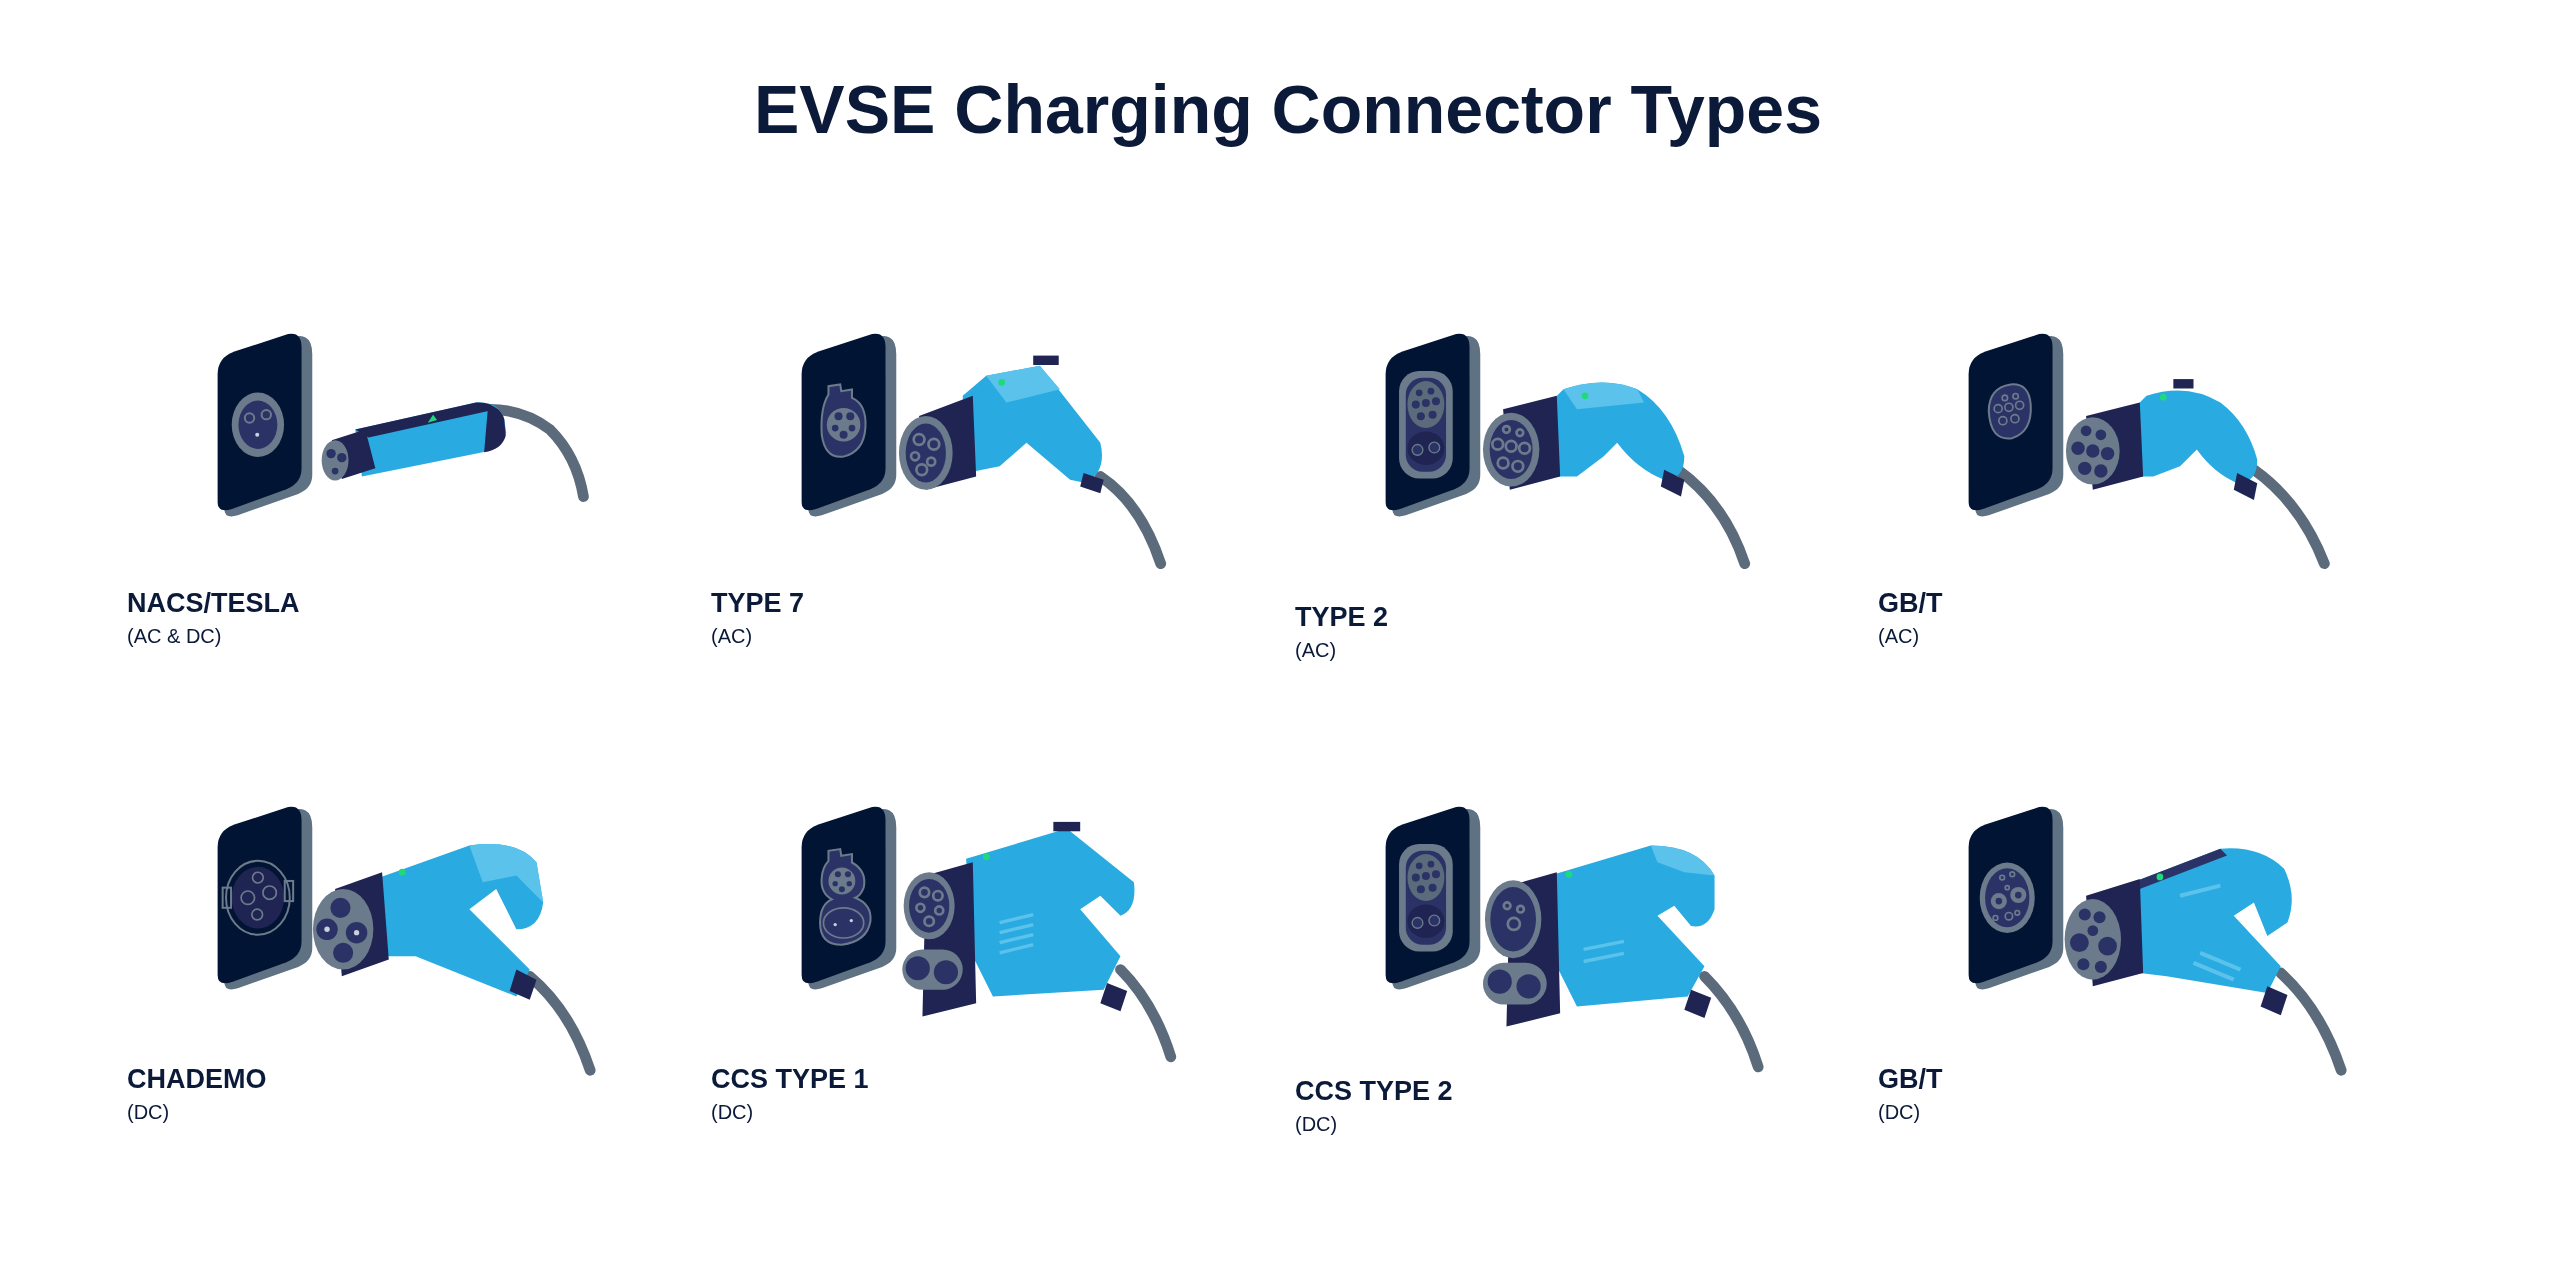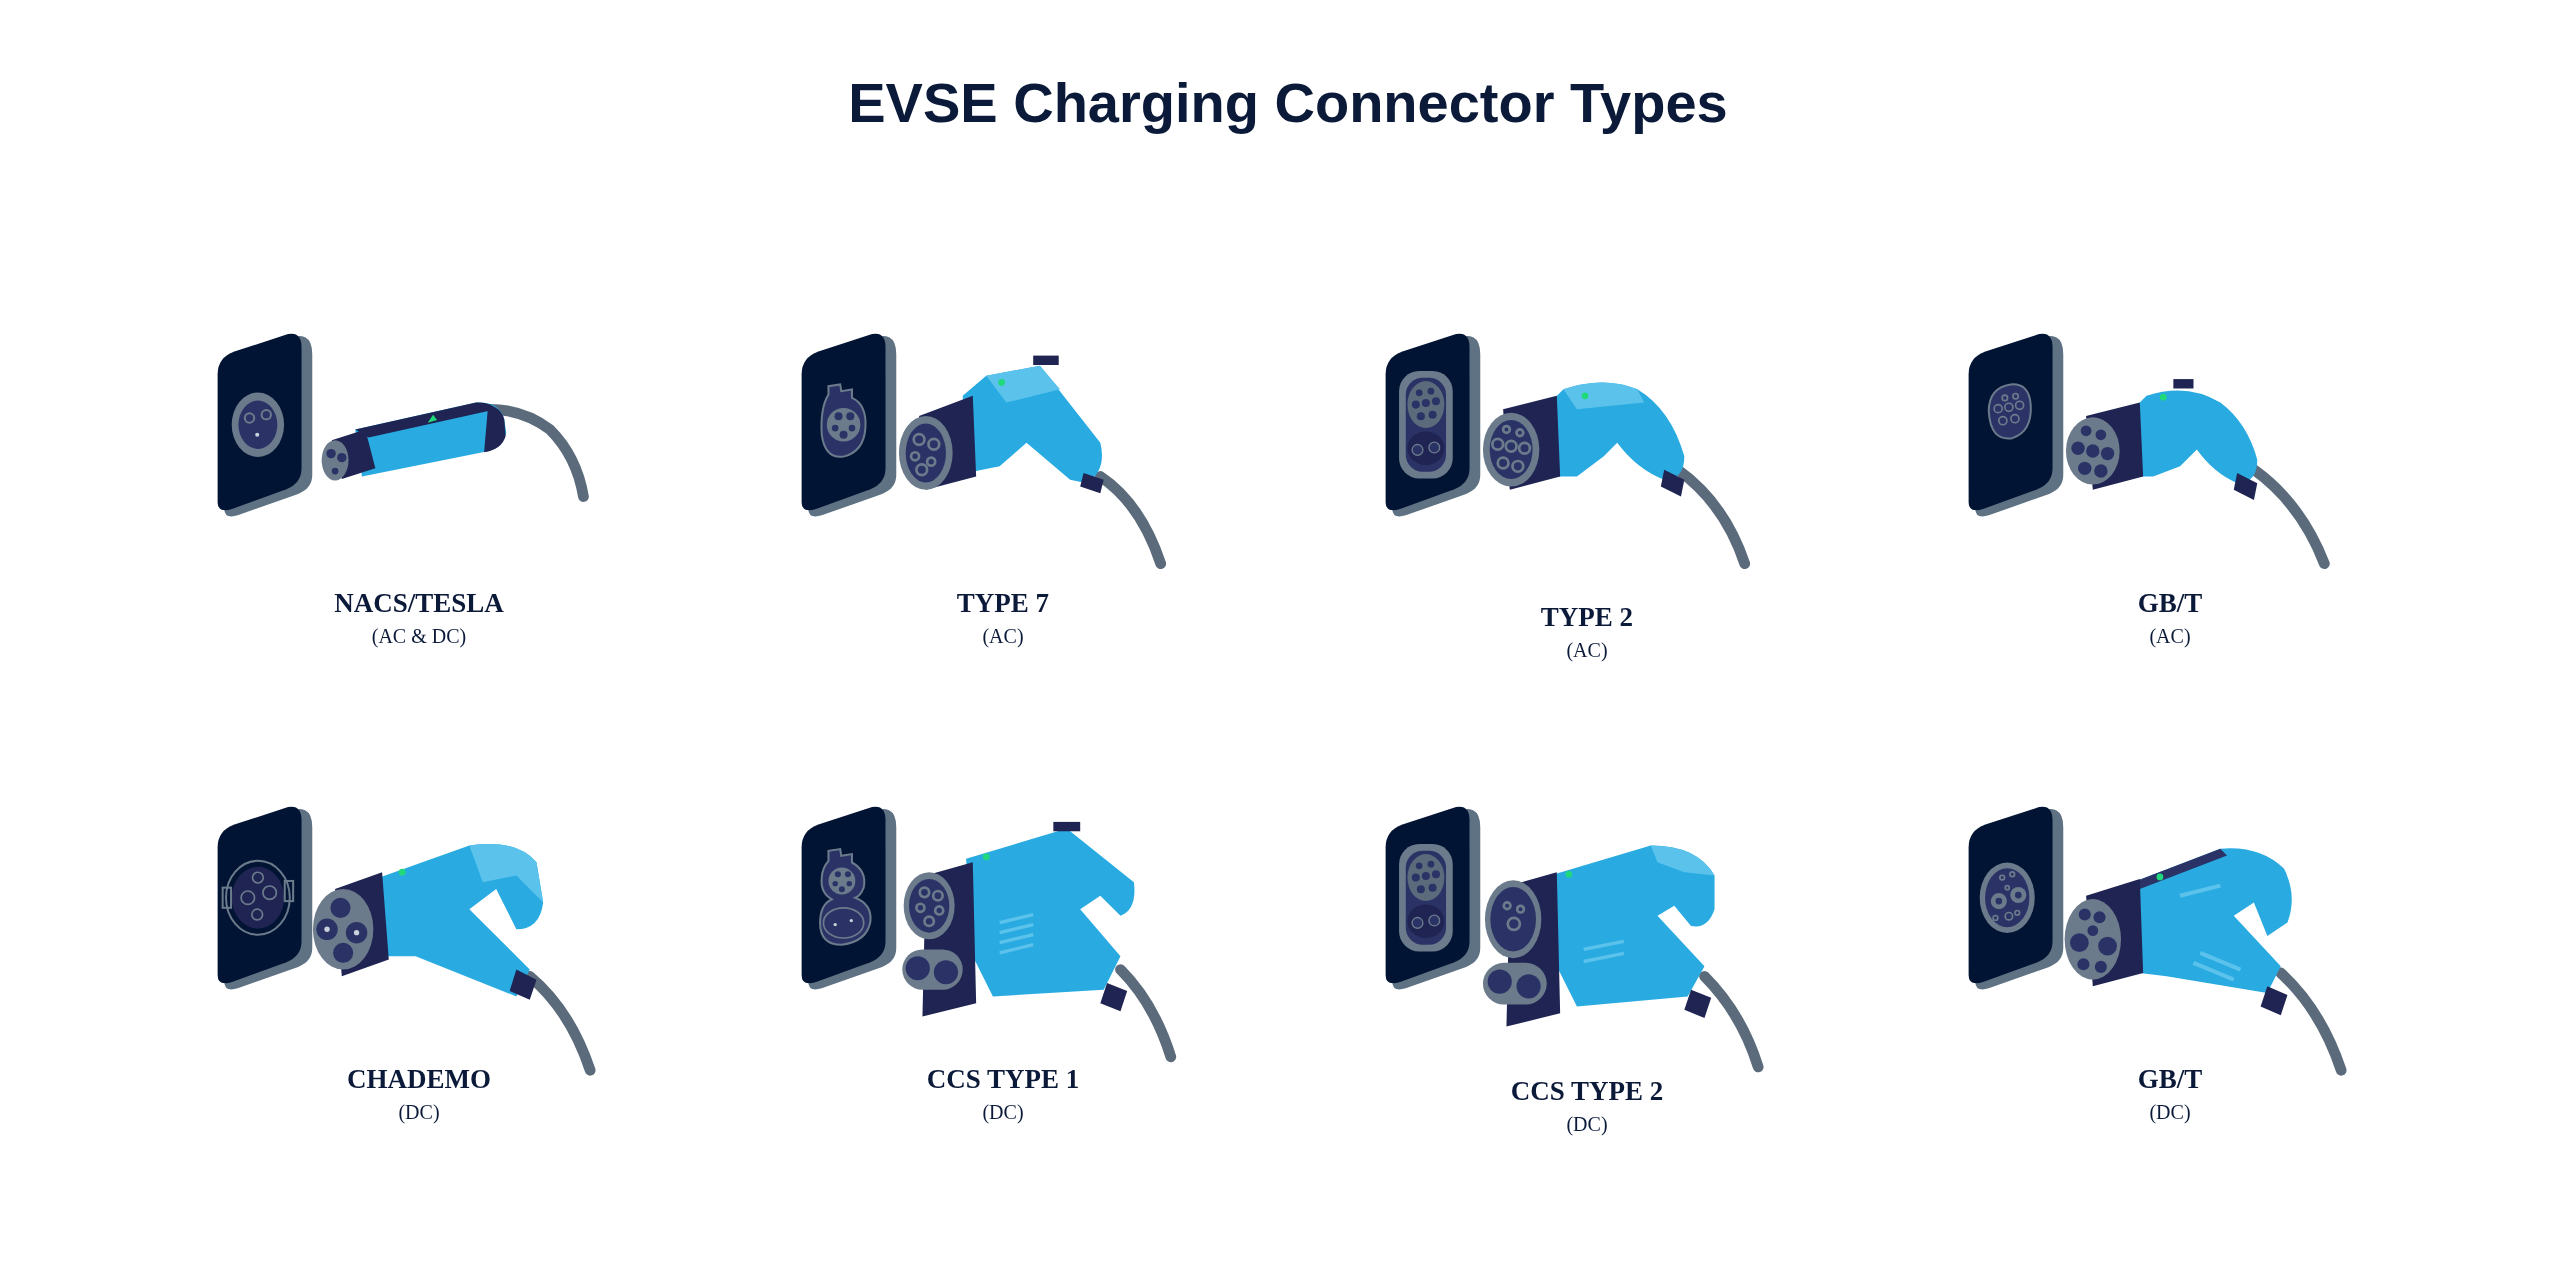--- a/index.html
+++ b/index.html
@@ -3,29 +3,29 @@
 <meta charset="utf-8">
 <style>
   html, body { margin: 0; padding: 0; background: #ffffff; }
   body {
     width: 2576px; height: 1288px; position: relative; overflow: hidden;
     font-family: "Liberation Sans", "DejaVu Sans", sans-serif;
     color: #0c1a3a;
   }
   .title {
     position: absolute; left: 0; top: 70px; width: 2576px;
-    text-align: center; font-size: 56px; font-weight: 700;
+    text-align: center; font-size: 68px; font-weight: 700;
     letter-spacing: 0px; color: #0c1a3a;
   }
   .cell {
     position: absolute; width: 584px; height: 429px;
   }
   .art { position: absolute; left: 0; top: 0; width: 584px; height: 282px; }
   .label {
-    position: absolute; left: 0; width: 584px; text-align: center; font-family: Liberation Serif, serif;
+    position: absolute; left: 0; width: 584px; text-align: left;
   }
   .label .name {
     display: block; font-size: 27px; font-weight: 700; line-height: 32px; color: #0c1a3a;
   }
   .label .kind {
     display: block; font-size: 20px; font-weight: 400; line-height: 34px; color: #0c1a3a;
   }
 </style>
 </head>
 <body>

